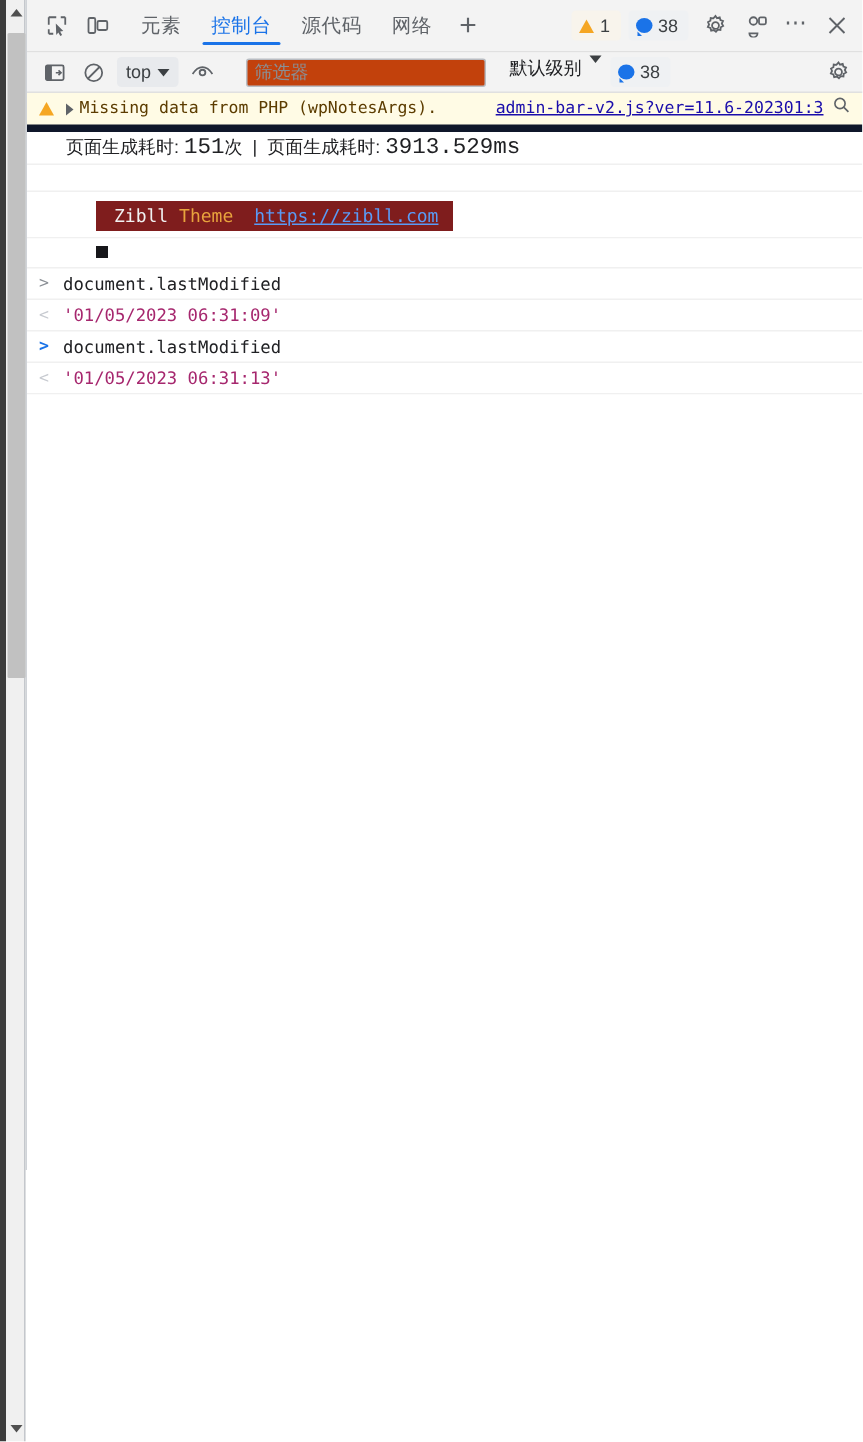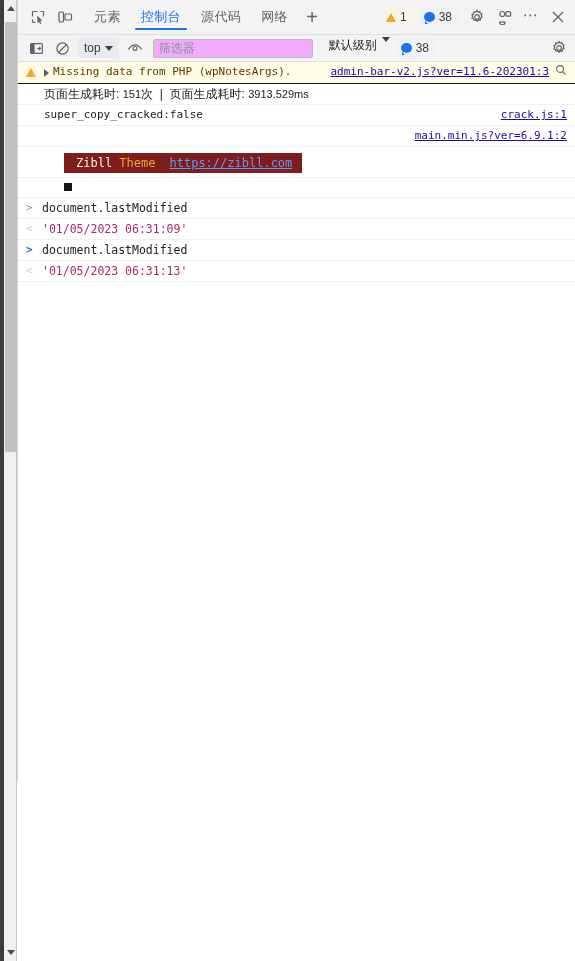--- a/index.html
+++ b/index.html
@@ -238,29 +238,29 @@
   .caret-down {
     width: 0; height: 0;
     border-left: 4px solid transparent;
     border-right: 4px solid transparent;
     border-top: 5px solid #3c4043;
   }
   .filter-input {
     flex: 0 0 160px;
     width: 160px;
     height: 19px;
-    background: #f0abfc;
+    background: #c2410c;
     border: 1px solid #b8bcc2;
     border-radius: 2px;
     padding: 0 5px;
     font-size: 12px;
     color: #202124;
     font-family: "Liberation Sans", sans-serif;
     box-sizing: border-box;
-    margin-left: 4px;
+    margin-left: 15px;
   }
   .filter-input::placeholder { color: #8a8f95; }
 
   .level-select {
     display: flex;
     align-items: flex-start;
     gap: 5px;
     height: 22px;
     padding: 0 4px 0 6px;
     font-size: 12px;
@@ -286,21 +286,21 @@
     padding: 2px 8px 2px 8px;
     min-height: 18px;
     box-sizing: border-box;
     font-family: "DejaVu Sans Mono", monospace;
     font-size: 11px;
     line-height: 16px;
     color: #202124;
   }
   .msg-row.warning {
     background: #fffbe5;
-    border-bottom: 1px solid #0f172a;
+    border-bottom: 5px solid #0f172a;
     color: #5c3c00;
     justify-content: space-between;
   }
   .msg-row .gutter {
     flex: 0 0 18px;
     width: 18px;
     display: flex;
     align-items: center;
     justify-content: flex-start;
     padding-top: 1px;
@@ -348,22 +348,22 @@
     flex: 0 0 auto;
     color: #5f6368;
     align-self: center;
   }
 
   .msg-row.cn-text {
     font-family: "Liberation Sans", sans-serif;
     font-size: 12px;
   }
   .msg-row.cn-text .mono {
-    font-family: Liberation Sans, sans-serif;
-    font-size: 11px;
+    font-family: Liberation Mono, monospace;
+    font-size: 15px;
   }
 
   .zibll-row {
     border-bottom: 1px solid #f0f0f0;
     padding: 6px 8px 4px 8px;
     background: #fff;
   }
   .zibll-banner {
     display: inline-flex;
     align-items: stretch;
@@ -591,34 +591,23 @@
         <div class="body">
           <span class="msg-text">页面生成耗时: </span>
           <span class="mono msg-text">151</span>
           <span class="msg-text">次</span>
           <span class="msg-text">  |  </span>
           <span class="msg-text">页面生成耗时: </span>
           <span class="mono msg-text">3913.529ms</span>
         </div>
       </div>
 
+
       <div class="msg-row">
         <div class="gutter"></div>
-        <div class="body">
-          <span class="msg-text">super_copy_cracked:false</span>
-          <span class="src-link">crack.js:1</span>
-        </div>
-      </div>
-
-      <div class="msg-row">
-        <div class="gutter"></div>
-        <div class="body">
-          <span class="msg-text"></span>
-          <span class="src-link">main.min.js?ver=6.9.1:2</span>
-        </div>
       </div>
 
       <div class="zibll-row">
         <span class="zibll-banner">
           <span class="z-left">
             <span>Zibll</span><span> </span><span class="theme">Theme</span>
           </span>
           <span class="z-right">https://zibll.com</span>
         </span>
       </div>

